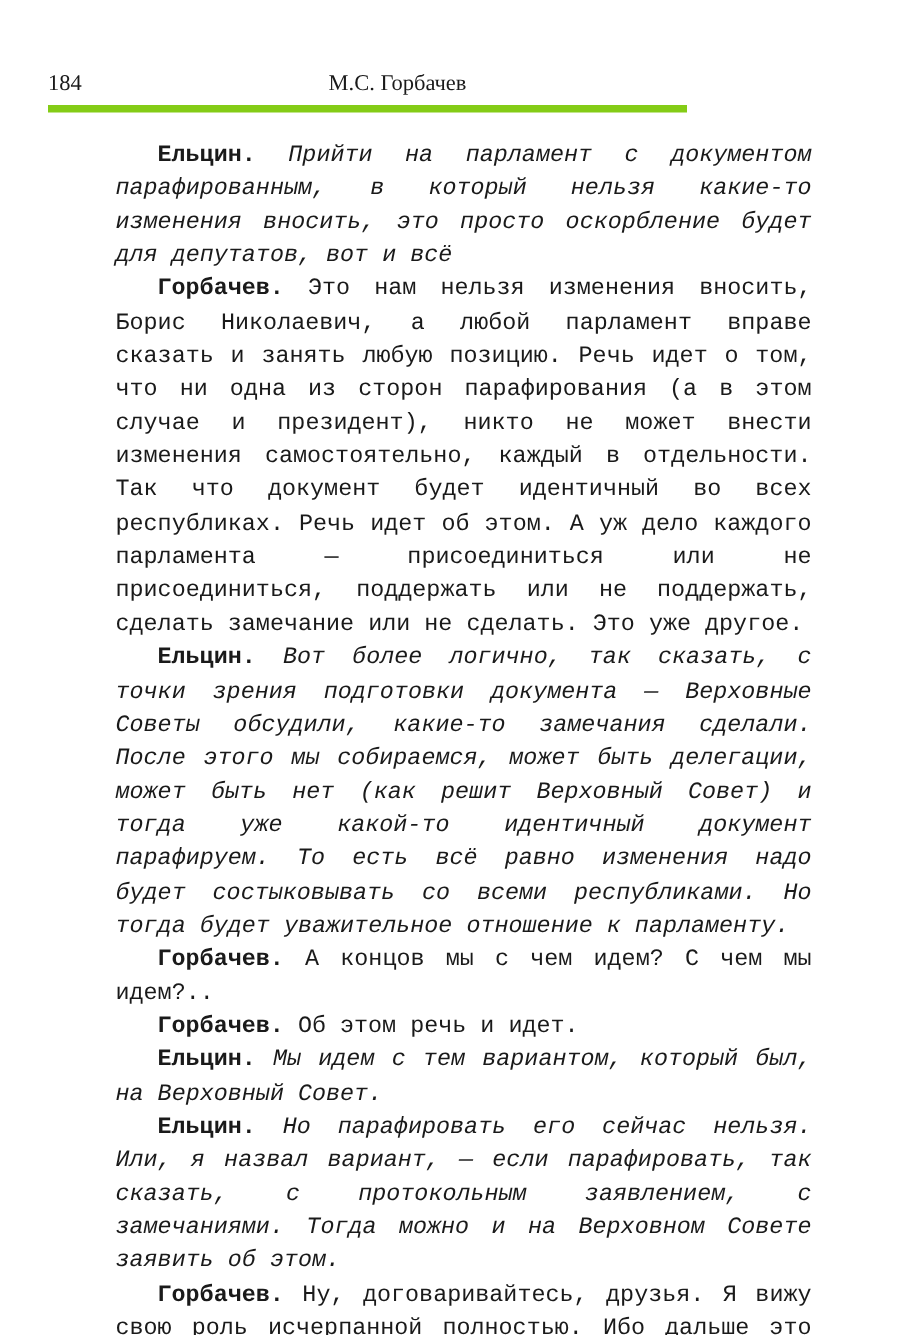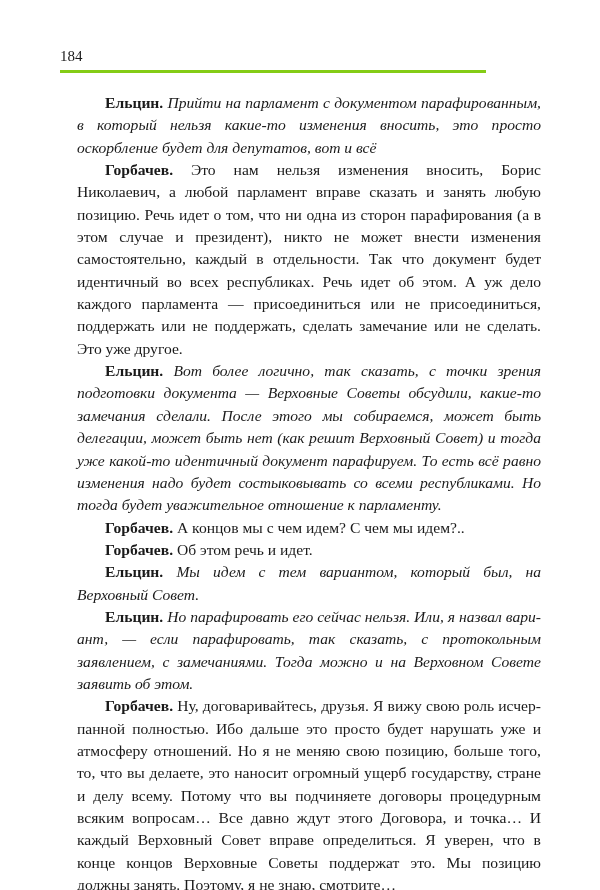--- a/index.html
+++ b/index.html
@@ -1,33 +1,34 @@
 <!DOCTYPE html>
 <html><head>
 <meta charset="utf-8">
 <style>
   html, body { margin: 0; padding: 0; background: #ffffff; }
   body { width: 600px; height: 890px; position: relative; overflow: hidden;
          font-family: "Liberation Serif", "DejaVu Serif", serif; color: #1a1a1a; }
-  .header { position: absolute; left: 60px; top: 46px; width: 426px; height: 24px;
-            border-bottom: 3px solid #84cc16; }
+  .header { position: absolute; left: 32px; top: 46px; width: 426px; height: 24px;
+            border-bottom: 5px solid #84cc16; }
   .header .page-num { position: absolute; left: 0; top: 2px; font-size: 15px; }
   .header .running-title { position: absolute; left: 0; right: 0; top: 2px; text-align: center; font-size: 15px;
             padding-left: 40px; }
   .body-text { position: absolute; left: 77px; top: 92px; width: 464px;
                font-size: 15.6px; line-height: 22.35px; text-align: justify; }
-  .para { margin: 0; text-indent: 28px; hyphens: manual; }
+  .para { margin: 0; text-indent: 28px; hyphens: manual; font-family: Liberation Mono, monospace; }
   .speaker { font-weight: bold; }
   .speech-i { font-style: italic; }
 </style>
 </head>
 <body>
 
 <div class="header">
   <span class="page-num">184</span>
+  <span class="running-title">М.С. Горбачев</span>
 </div>
 
 <div class="body-text">
   <p class="para"><span class="speaker">Ельцин.</span> <span class="speech-i">Прийти на парламент с документом парафированным, в который нельзя какие-то изменения вносить, это просто оскорбление будет для депутатов, вот и всё</span></p>
   <p class="para"><span class="speaker">Горбачев.</span> <span>Это нам нельзя изменения вносить, Борис Николаевич, а любой парламент вправе сказать и занять любую позицию. Речь идет о том, что ни одна из сторон парафирования (а в этом случае и президент), никто не может внести изменения самостоятельно, каждый в отдельности. Так что документ будет идентичный во всех республиках. Речь идет об этом. А уж дело каждого парламента — присоединиться или не присоединиться, поддержать или не под­держать, сделать замечание или не сделать. Это уже другое.</span></p>
   <p class="para"><span class="speaker">Ельцин.</span> <span class="speech-i">Вот более логично, так сказать, с точки зрения подготовки документа — Верховные Советы обсудили, какие-то замечания сделали. После этого мы собираемся, может быть делегации, может быть нет (как решит Верховный Совет) и тогда уже какой-то идентичный доку­мент парафируем. То есть всё равно изменения надо будет состыковы­вать со всеми республиками. Но тогда будет уважительное отношение к парламенту.</span></p>
   <p class="para"><span class="speaker">Горбачев.</span> <span>А концов мы с чем идем? С чем мы идем?..</span></p>
   <p class="para"><span class="speaker">Горбачев.</span> <span>Об этом речь и идет.</span></p>
   <p class="para"><span class="speaker">Ельцин.</span> <span class="speech-i">Мы идем с тем вариантом, который был, на Верховный Со­вет.</span></p>
   <p class="para"><span class="speaker">Ельцин.</span> <span class="speech-i">Но парафировать его сейчас нельзя. Или, я назвал вари­ант, — если парафировать, так сказать, с протокольным заявлением, с замечаниями. Тогда можно и на Верховном Совете заявить об этом.</span></p>

